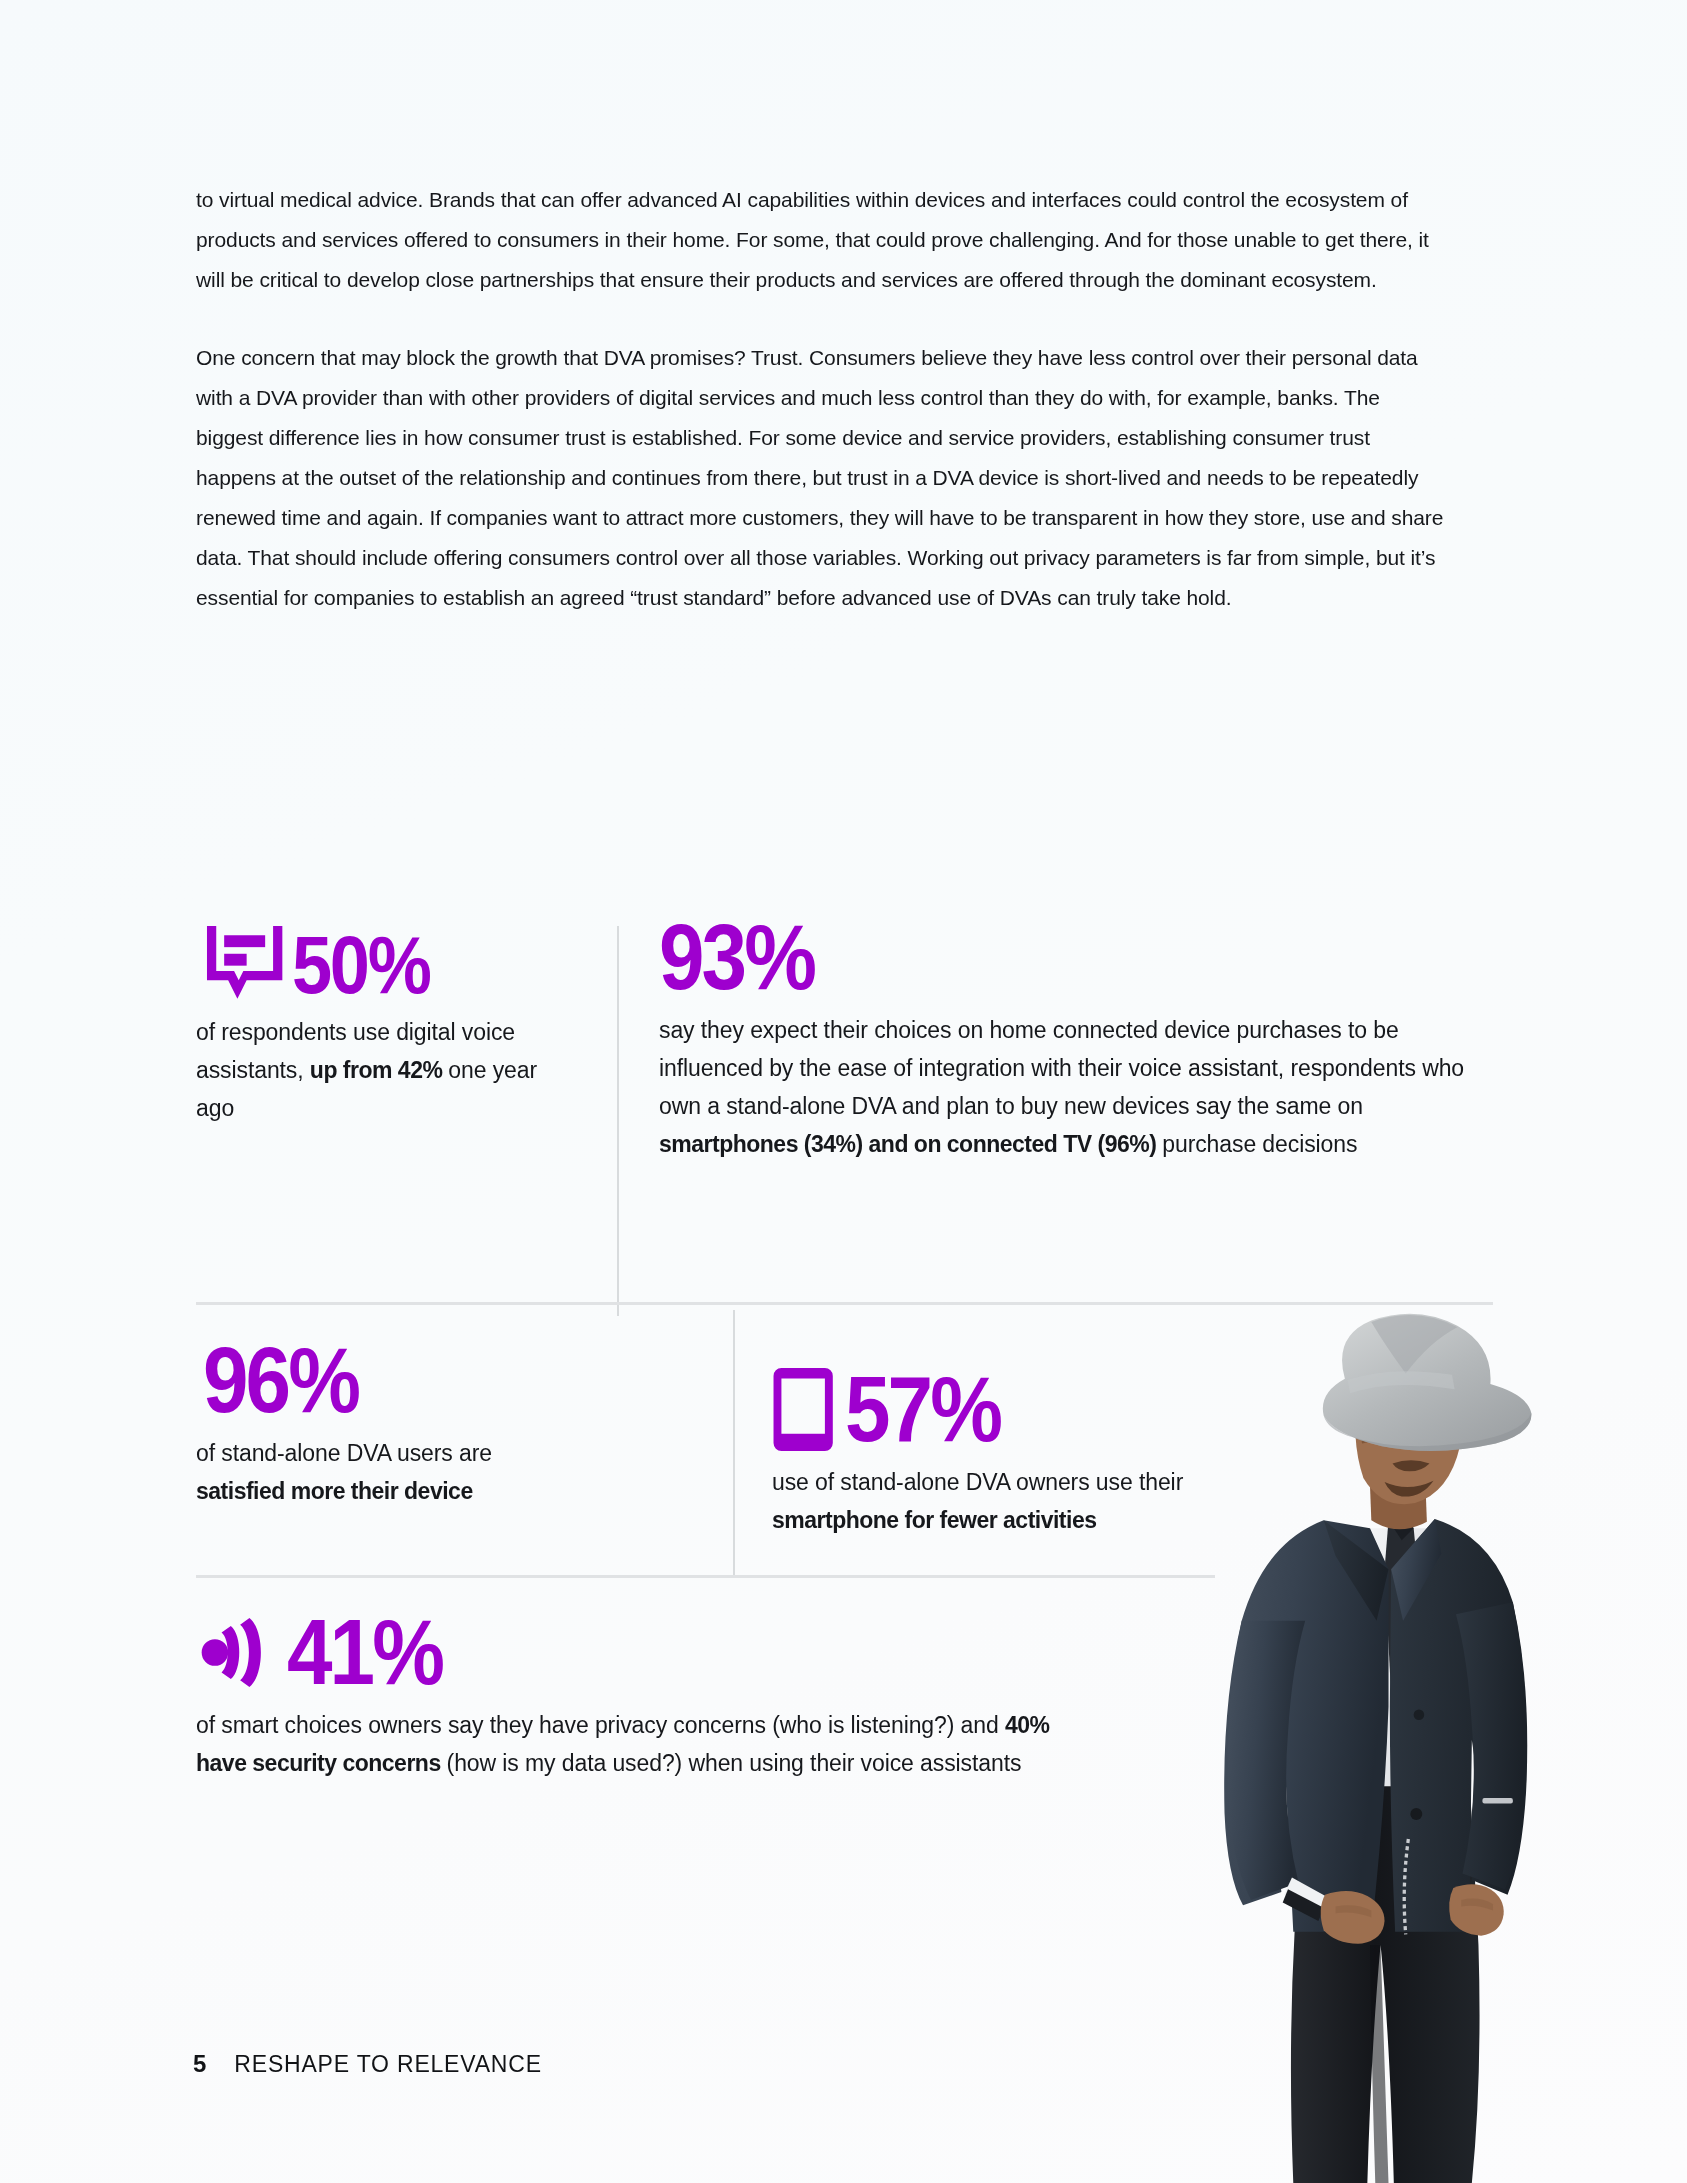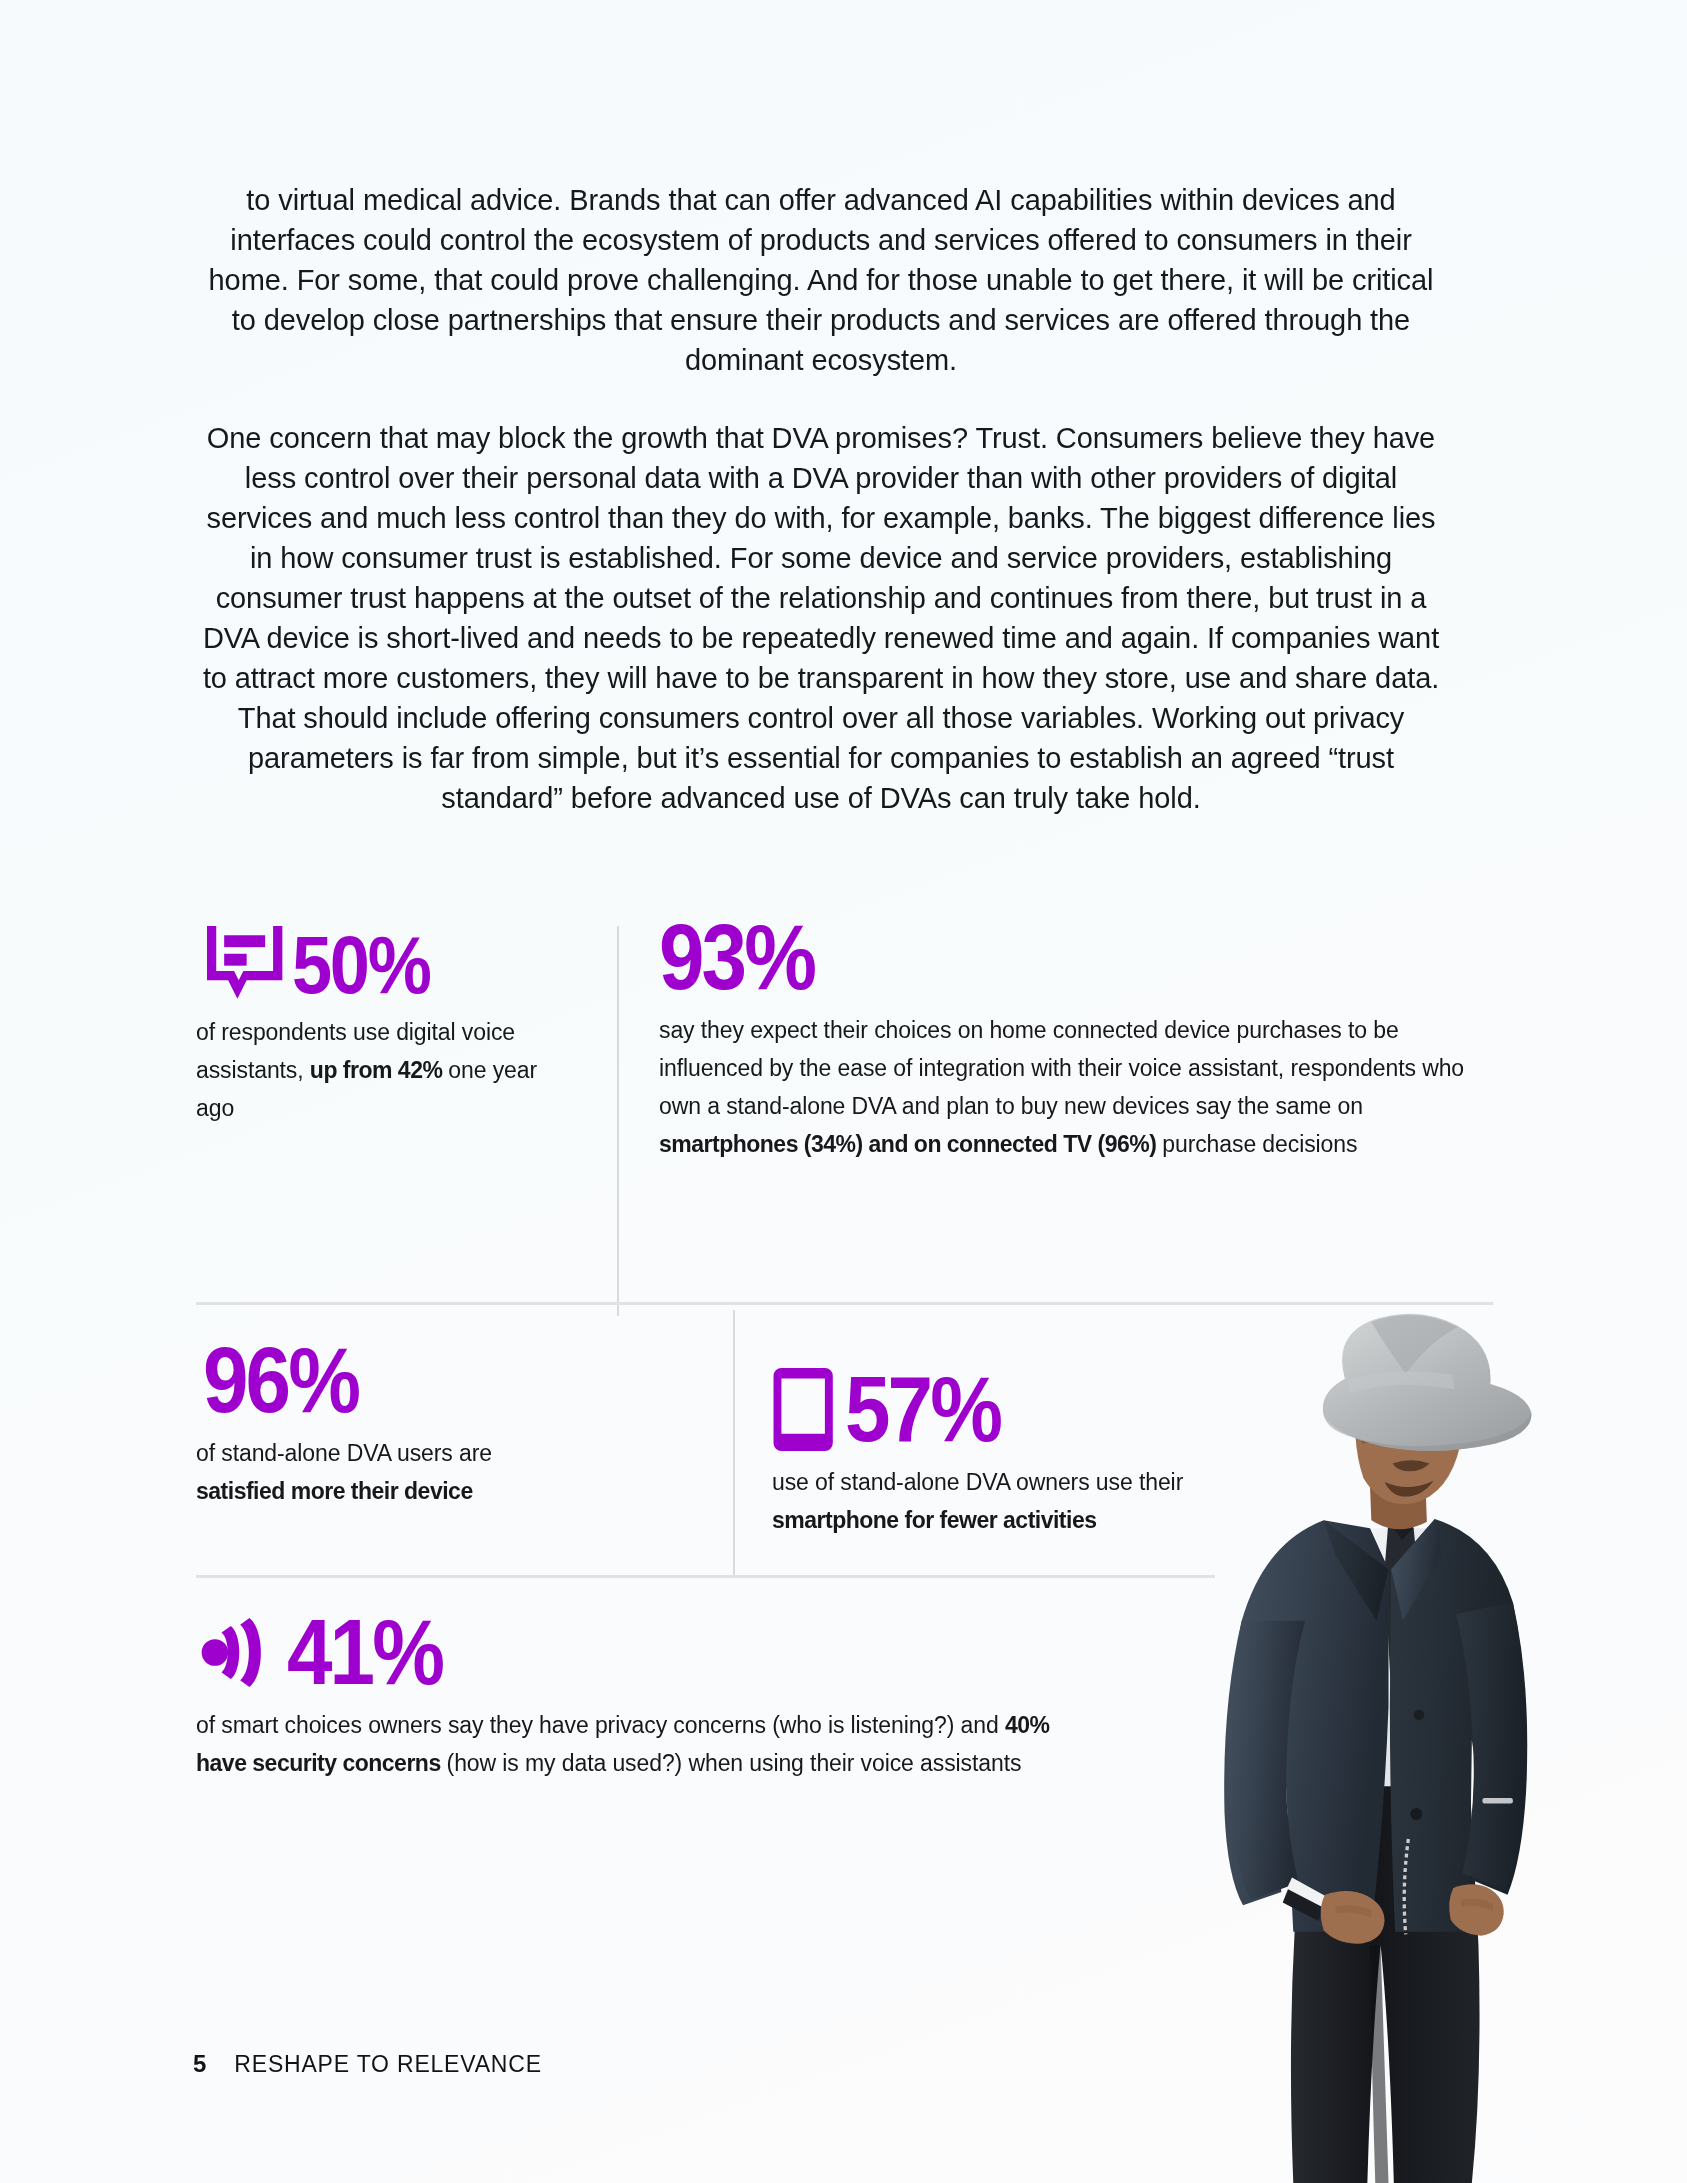--- a/index.html
+++ b/index.html
@@ -20,27 +20,26 @@
   }
 
   
   .body-copy {
     position: absolute;
     left: 196px;
     top: 180px;
     width: 1250px;
   }
   .para {
-    font-size: 29px;
+    font-size: 21px;
     line-height: 40px;
     color: #16181c;
     letter-spacing: -0.1px;
     margin: 0 0 38px 0;
     font-stretch: condensed;
-    text-align: center;
   }
   .para:last-child { margin-bottom: 0; }
 
   
   .stats {
     position: absolute;
     left: 196px;
     top: 913px;
     width: 1297px;
     height: 900px;

